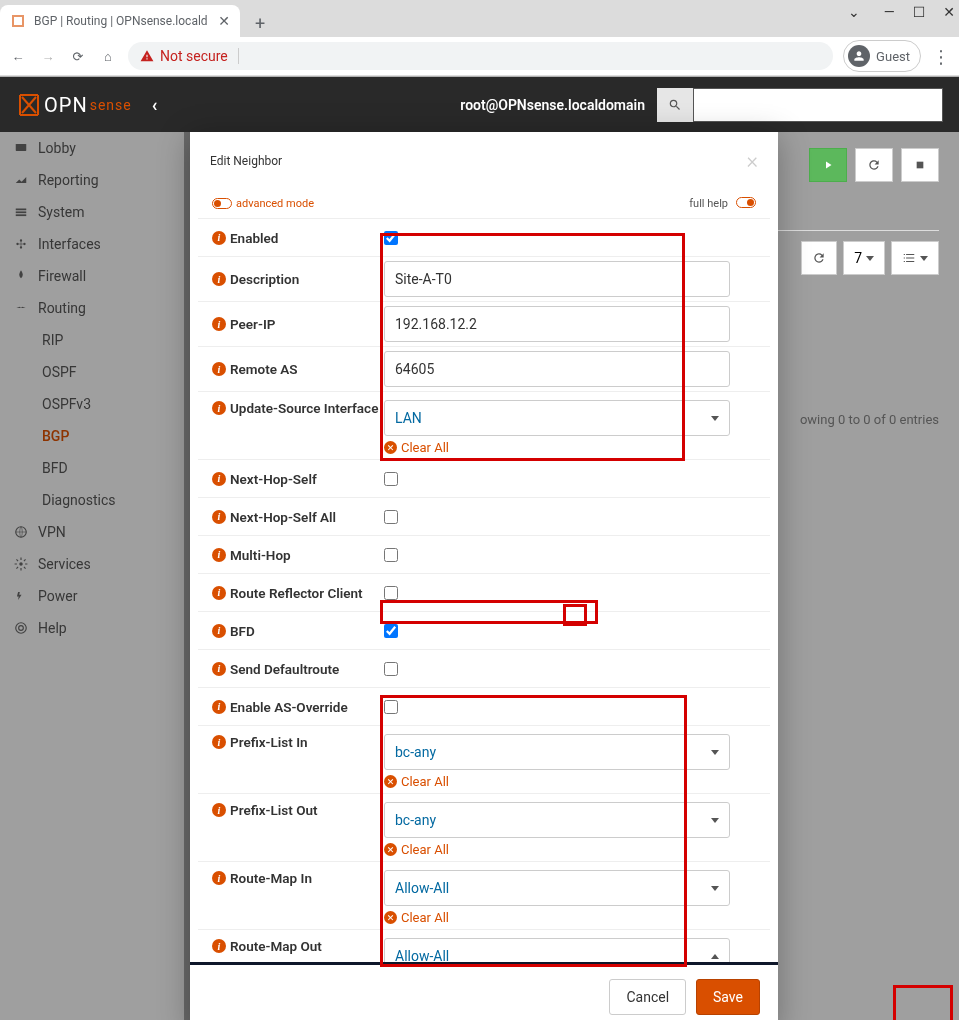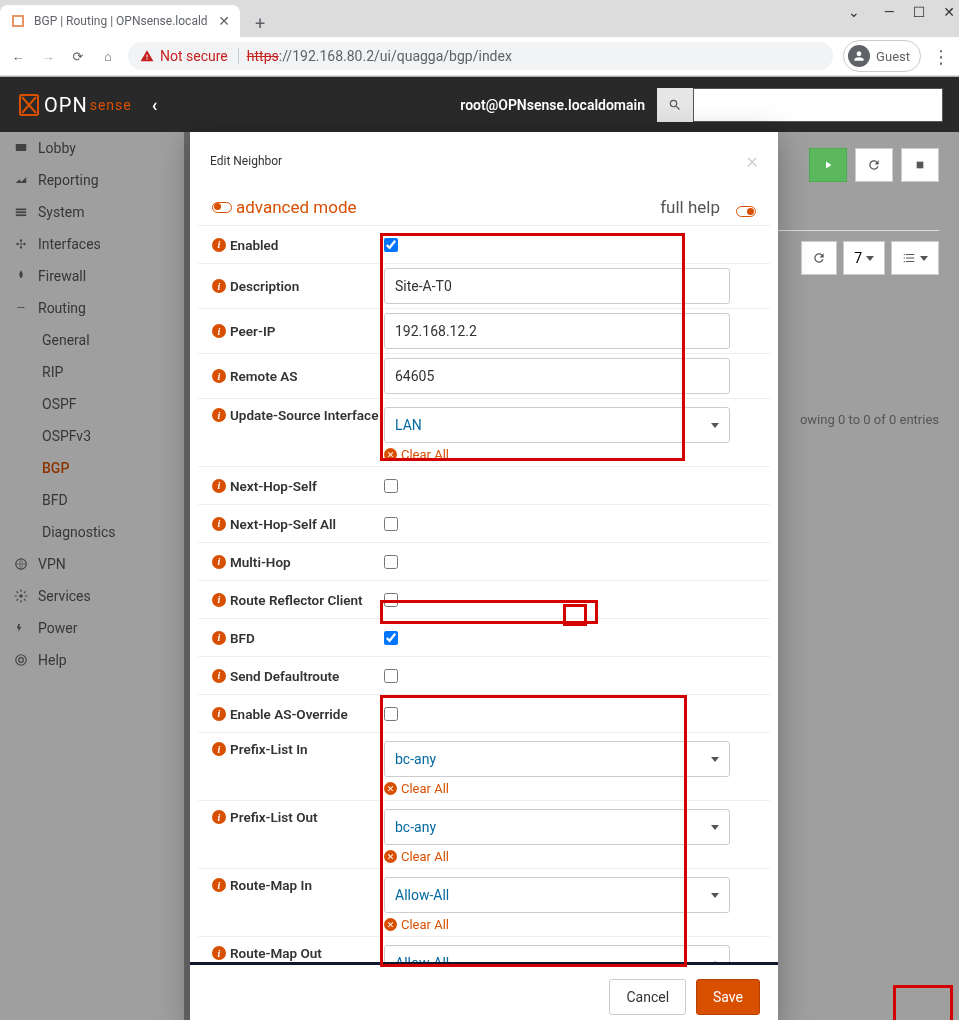--- a/index.html
+++ b/index.html
@@ -66,26 +66,26 @@
   .ai-refresh{width:24px;height:24px;background:#d94f00;color:#fff;display:flex;align-items:center;justify-content:center;border-radius:3px;}
   .showing{float:right; margin-top:8px; color:#555; font-size:13px;}
   
   
   .modal-backdrop { position:absolute; left:0; right:0; top:0; bottom:0; background:rgba(0,0,0,0.35); }
   .modal { position:absolute; left:190px; top:0; width:588px; background:#fff; box-shadow:0 5px 30px rgba(0,0,0,0.3); height:100%; display:flex; flex-direction:column;}
   .modal-header { padding: 16px 20px; display:flex; align-items:center; justify-content:space-between;}
   .modal-title { font-size:12px; color:#333;}
   .modal-close { color:#ccc; font-size:22px; font-weight:300;}
   .modal-body { flex:1; overflow-y:auto; padding: 0 8px 0 8px;}
-  .mode-row { display:flex; justify-content:space-between; padding: 8px 14px; font-size:17px; color:#555;}
+  .mode-row { display:flex; justify-content:space-between; padding: 8px 14px; font-size:11px; color:#555;}
   .adv-mode { color:#d94f00; display:flex; align-items:center; gap:4px;}
   .toggle-slot{width:20px;height:11px;border:1.5px solid #d94f00;border-radius:8px;display:inline-block;position:relative;}
   .toggle-slot::after{content:"";width:7px;height:7px;background:#d94f00;border-radius:50%;position:absolute;top:0.5px;left:1px;}
   .toggle-slot.right::after{left:auto;right:1px;}
-  .full-help{display:flex;align-items:flex-end;gap:16px;}
+  .full-help{display:flex;align-items:flex-start;gap:8px;}
   
   .form-row { display:flex; align-items:center; padding:4px 14px; min-height:38px; border-top:1px solid #eee;}
   .form-label { width: 172px; display:flex; align-items:center; gap:4px; font-size:13.5px; color:#333; font-weight:600;}
   .info-i { width:14px;height:14px;background:#d94f00;color:#fff;border-radius:50%;display:inline-flex;align-items:center;justify-content:center;font-size:10px;font-weight:bold;font-style:italic;font-family:Georgia,serif;}
   .form-check{width:14px;height:14px;}
   .form-input{ width:346px; height:36px; border:1px solid #ccc; border-radius:3px; padding:0 10px; font-size:14px; color:#333;}
   .form-select{ width:346px; height:36px; border:1px solid #ccc; border-radius:3px; padding:0 10px; font-size:14px; color:#0369a1; display:flex; align-items:center; justify-content:space-between;}
   .clear-all{ color:#d94f00; font-size:13px; display:flex; align-items:center; gap:4px; margin-top:4px;}
   .clear-x{width:13px;height:13px;background:#d94f00;color:#fff;border-radius:50%;display:inline-flex;align-items:center;justify-content:center;font-size:9px;}
   .form-val{display:flex;flex-direction:column;align-items:flex-start;}
@@ -130,21 +130,20 @@
     <span class="nav-icon disabled">→</span>
     <span class="nav-icon">⟳</span>
     <span class="nav-icon">⌂</span>
     <div class="addr-bar">
       <span class="not-secure">
         <svg width="14" height="14" viewBox="0 0 24 24">
             <path fill="#c5221f" d="M1 21h22L12 2 1 21zm12-3h-2v-2h2v2zm0-4h-2v-4h2v4z"></path>
           </svg>
         <span>Not secure</span>
       </span>
-      <span class="url"><span class="strike">https</span><span>://192.168.80.2/ui/quagga/bgp/index</span></span>
     </div>
     <div class="guest-chip">
       <span class="guest-avatar">
           <svg viewBox="0 0 24 24">
             <path d="M12 12c2.2 0 4-1.8 4-4s-1.8-4-4-4-4 1.8-4 4 1.8 4 4 4zm0 2c-2.7 0-8 1.3-8 4v2h16v-2c0-2.7-5.3-4-8-4z"></path>
           </svg>
         </span>
       <span>Guest</span>
     </div>
     <div class="kebab">⋮</div>
@@ -215,21 +214,20 @@
         </svg>
         <span>Firewall</span>
       </div>
     <div class="side-active-group">
       <div class="side-item">
           <svg viewBox="0 0 24 24">
             <path d="M4 12h8l-2-2m2 2l-2 2M20 12h-8l2-2m-2 2l2 2"></path>
           </svg>
           <span>Routing</span>
         </div>
-      <div class="side-sub">General</div>
       <div class="side-sub">RIP</div>
       <div class="side-sub">OSPF</div>
       <div class="side-sub">OSPFv3</div>
       <div class="side-sub active">BGP</div>
       <div class="side-sub">BFD</div>
       <div class="side-sub">Diagnostics</div>
     </div>
     <div class="side-item">
         <svg viewBox="0 0 24 24">
           <circle cx="12" cy="12" r="9" fill="none" stroke="#666" stroke-width="2"></circle>

